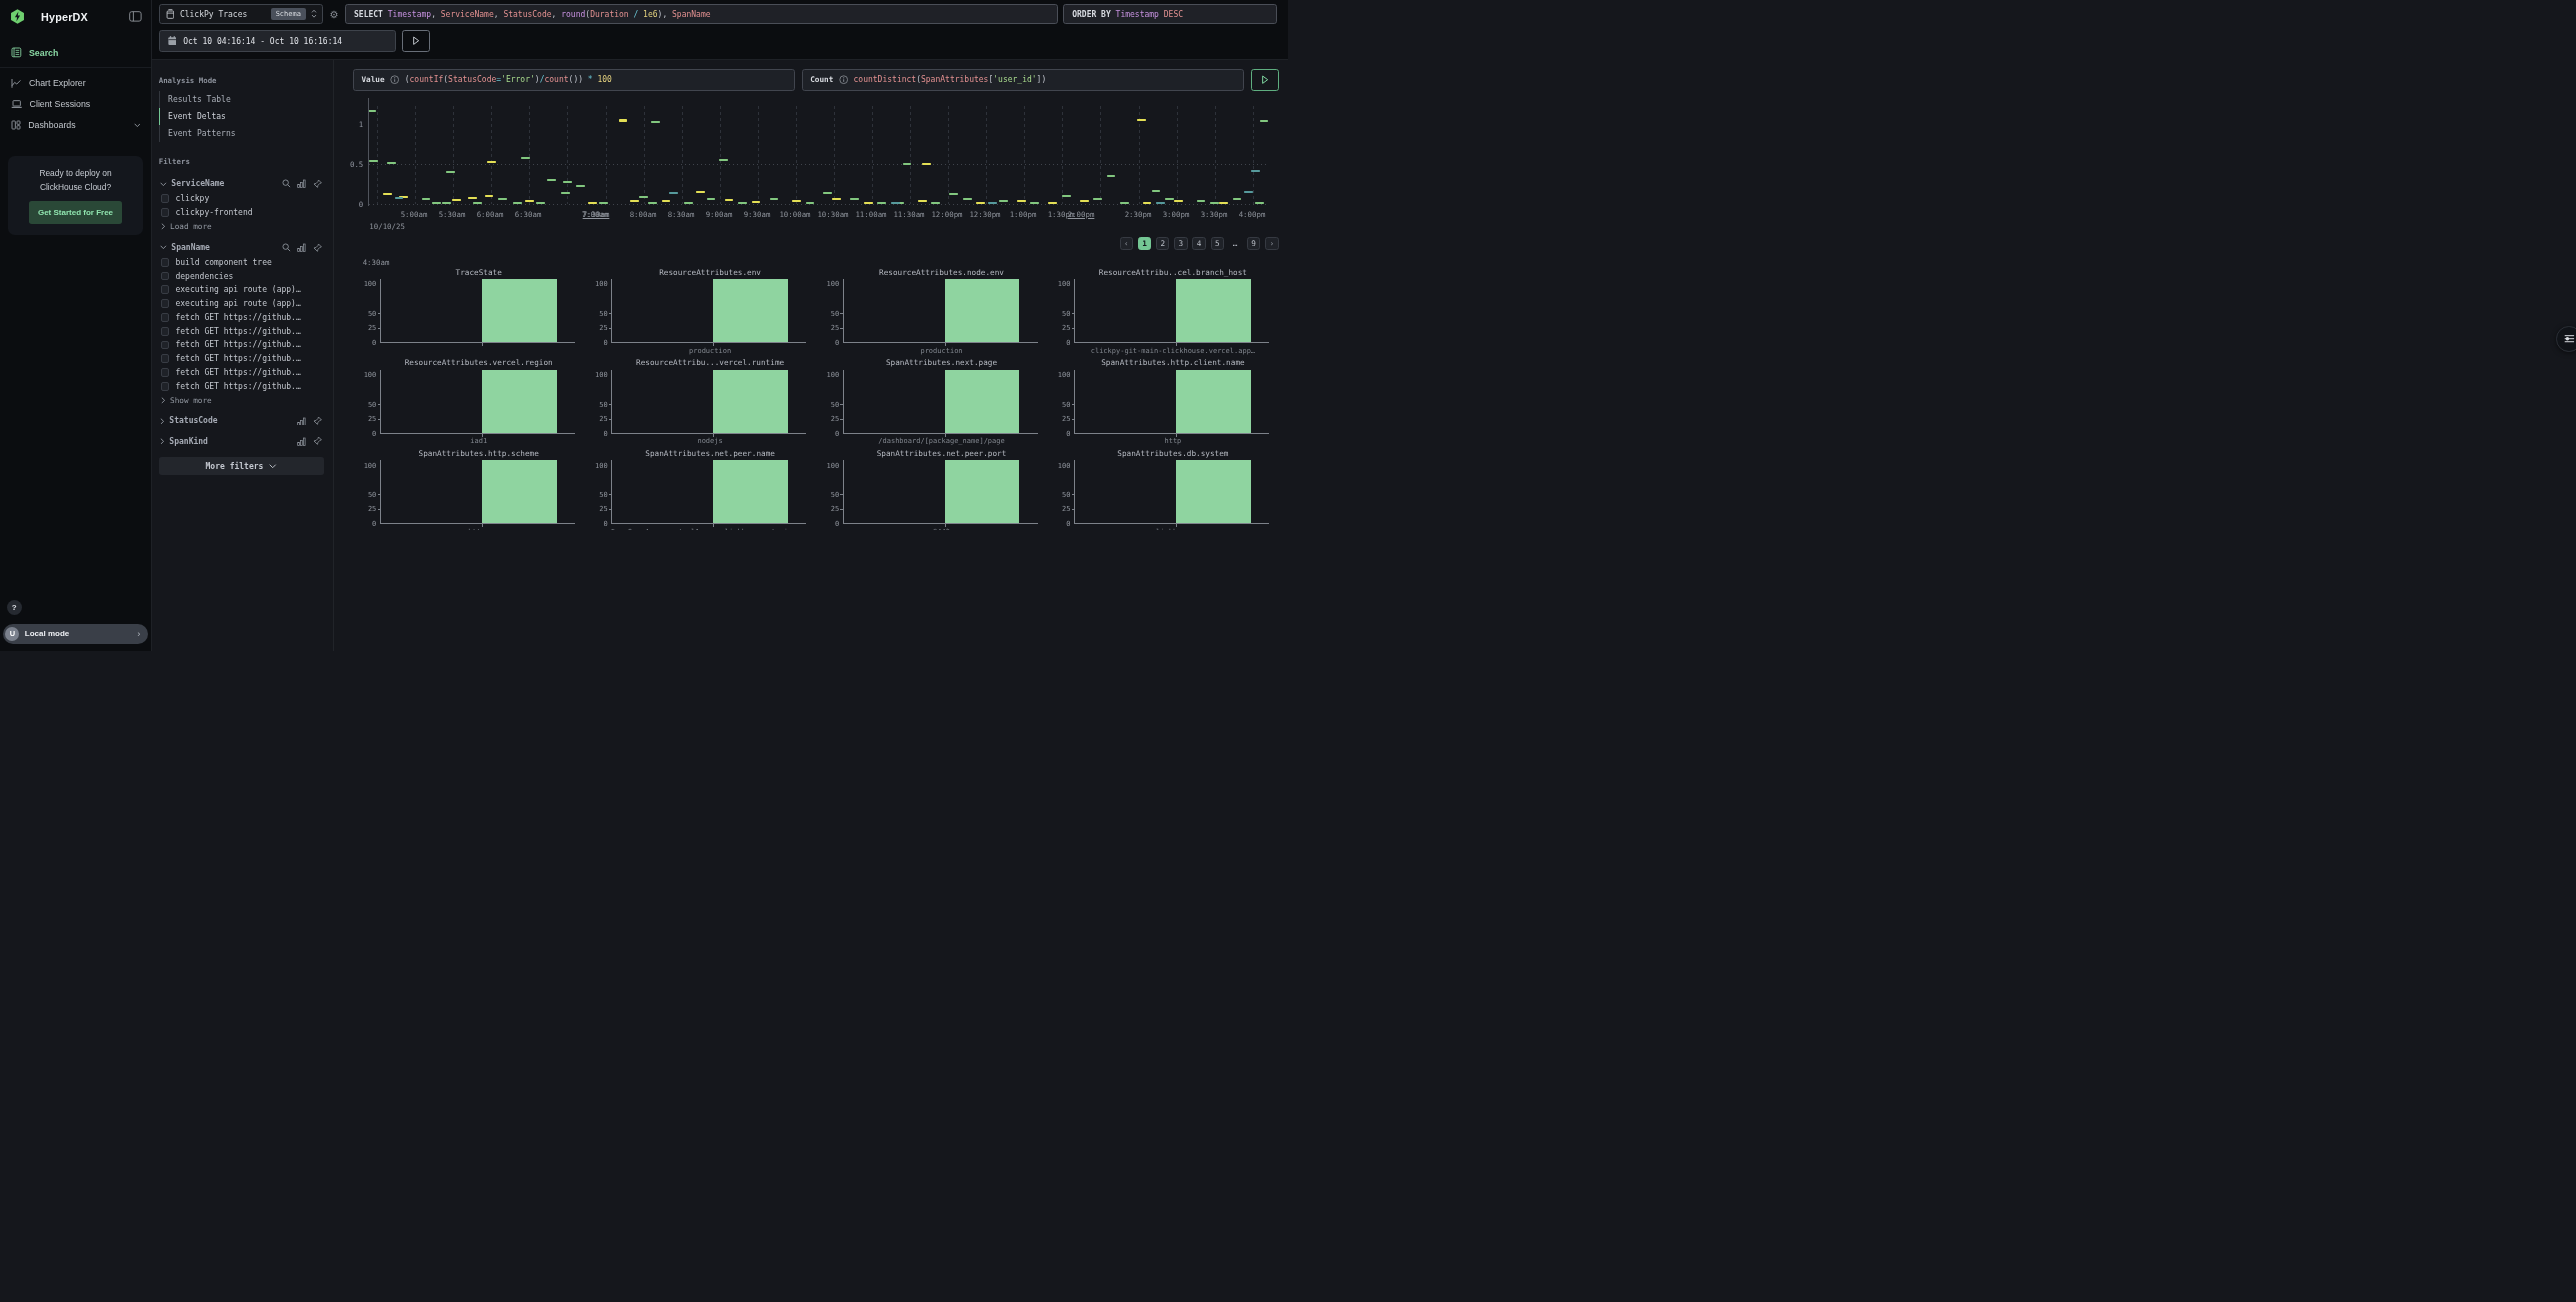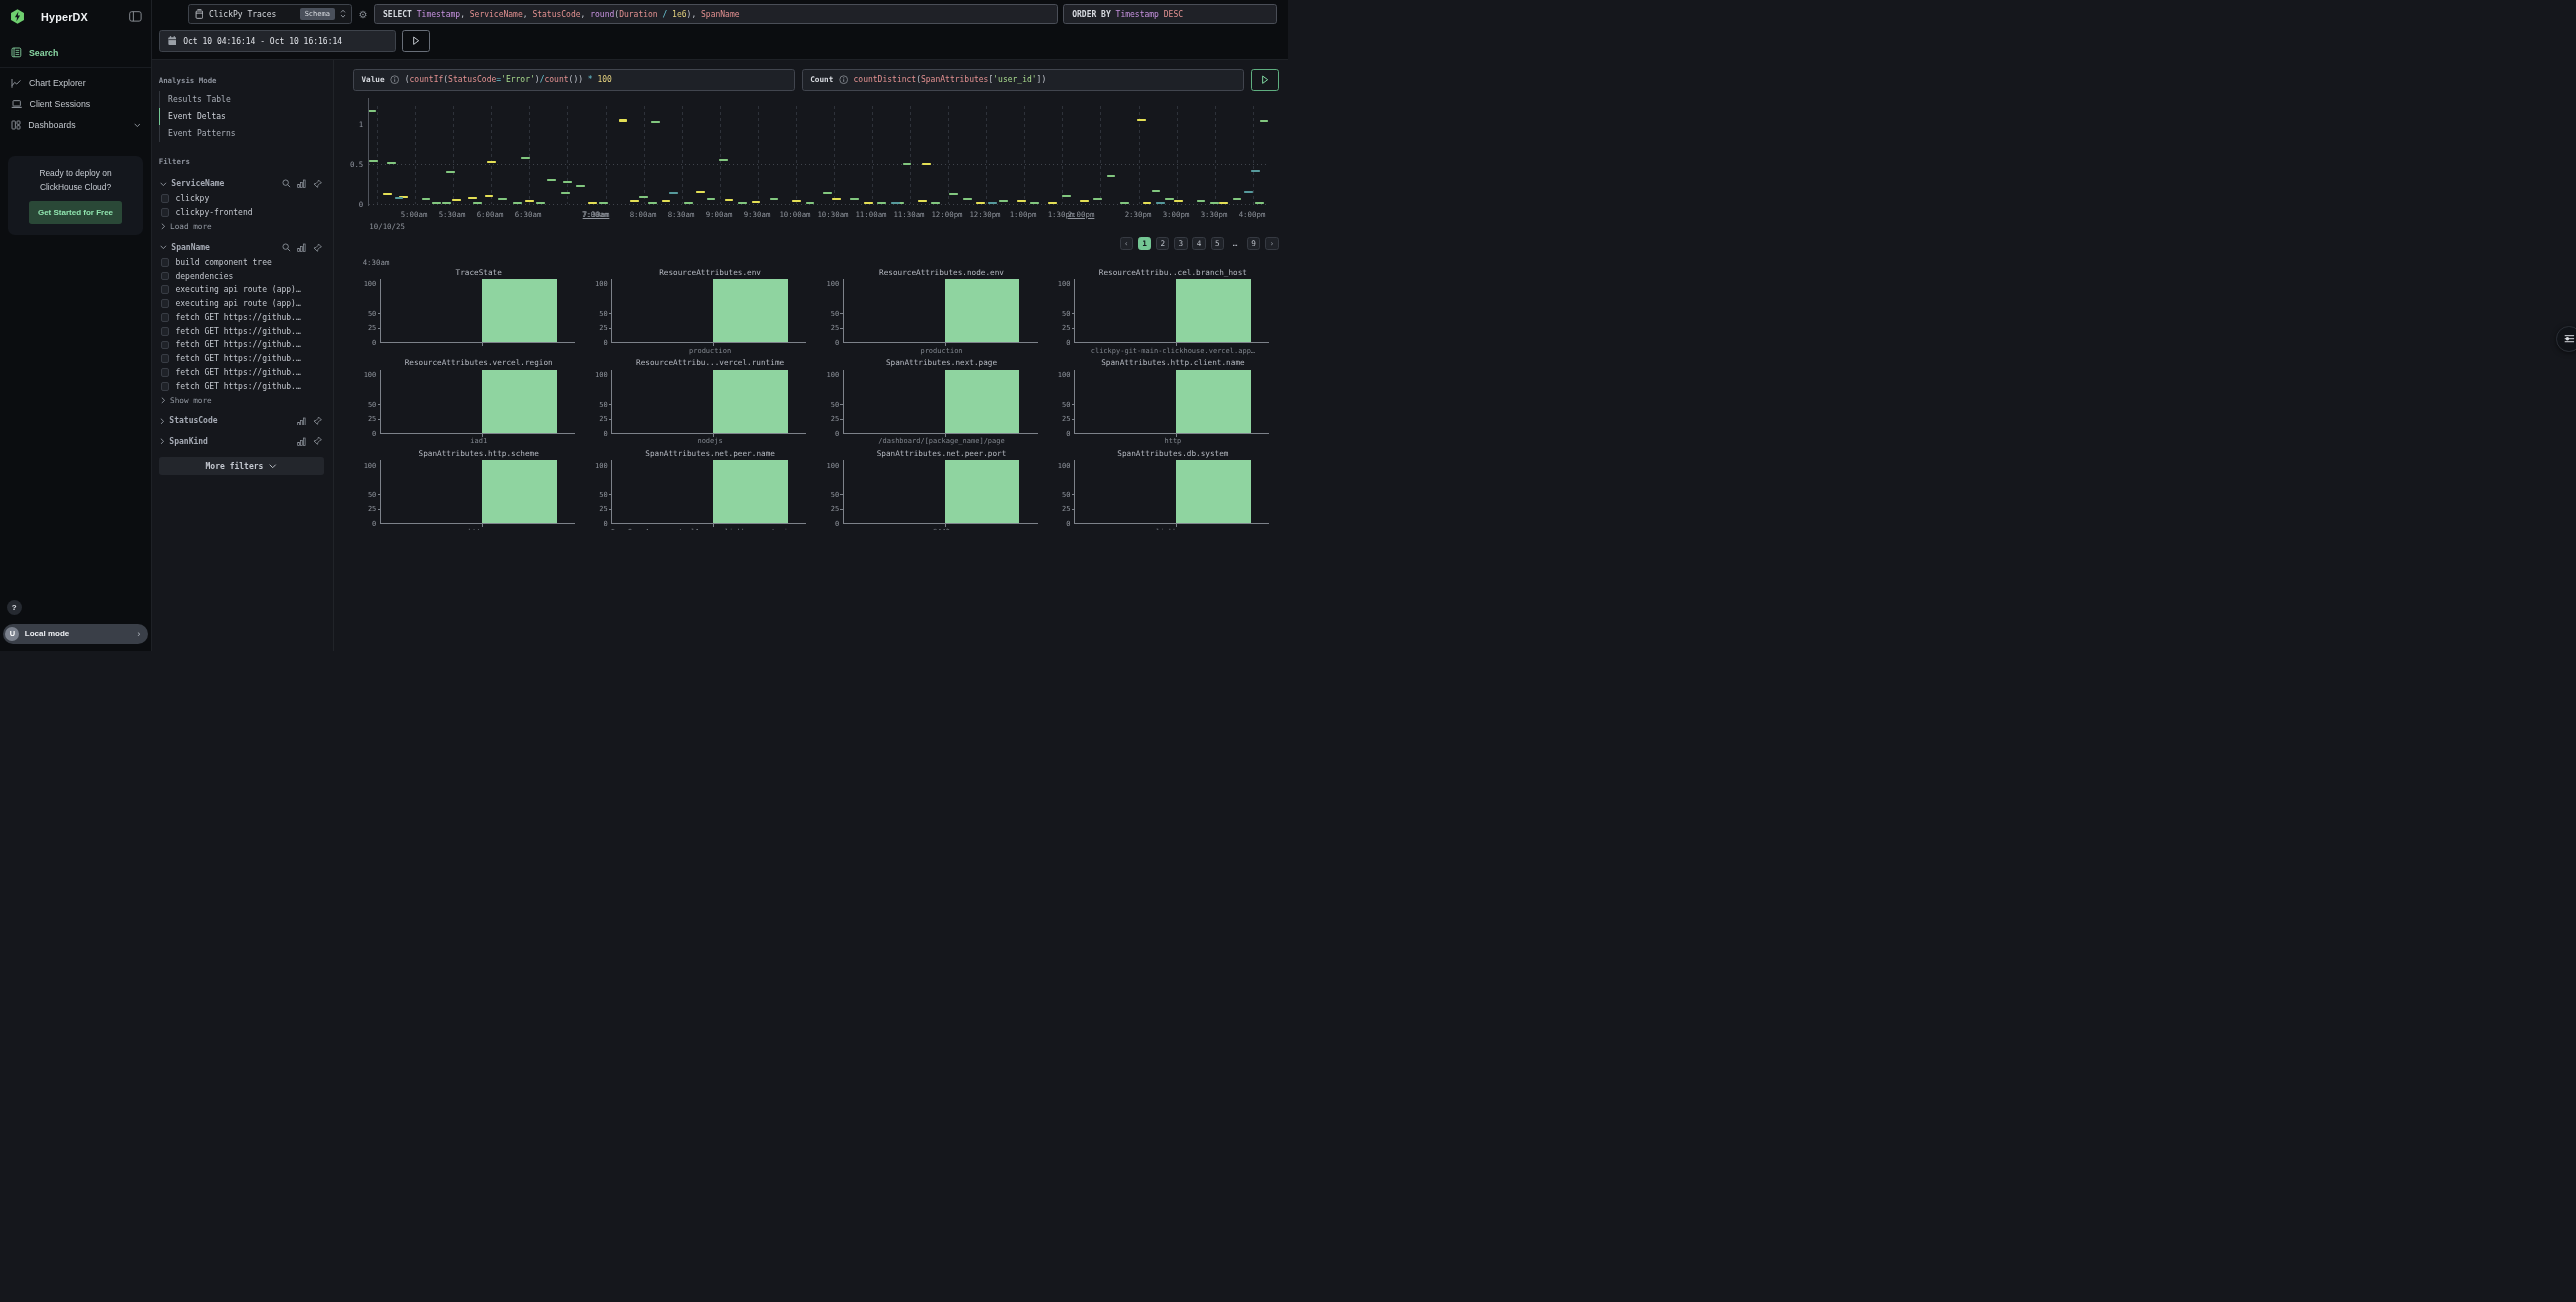--- a/index.html
+++ b/index.html
@@ -32,21 +32,21 @@
     display:flex; align-items:center; gap:5.4px; padding:0 7.4px 0 2.7px; cursor:pointer; }
   .avatar { width:14px; height:14px; border-radius:50%; background:#7a808c; color:#fff;
     font-family:"Liberation Sans",sans-serif; font-size:7.4px; font-weight:700;
     display:flex; align-items:center; justify-content:center; }
   .local-label { font-family:"Liberation Sans",sans-serif; font-size:8px; font-weight:700; color:#eef0f4; }
   .local-chev { margin-left:auto; color:#b4b9c1; font-family:"Liberation Sans",sans-serif; font-size:9.4px; }
 
   
   .main { flex:1; display:flex; flex-direction:column; min-width:0; }
   .topbar { background:#0b0d10; padding:4px 10.8px 6.7px 6.7px; border-bottom:0.7px solid #1e2126; }
-  .tb-row1 { display:flex; align-items:center; gap:5.4px; height:20px; margin-bottom:6px;margin-left:29px; }
+  .tb-row1 { display:flex; align-items:center; gap:5.4px; height:20px; margin-bottom:6px; }
   .source-box { width:164px; height:20px; display:flex; align-items:center; gap:5.4px;
     padding:0 4.7px 0 6px; background:#15171b; border:0.7px solid #3e434b; border-radius:2.7px;
     font-size:8px; color:#d5d8dd; cursor:pointer; }
   .schema-pill { margin-left:auto; background:#4a505b; color:#dbdee3; font-size:7px;
     padding:1.7px 4.7px; border-radius:2px; cursor:pointer; }
   .code-box { height:20px; display:flex; align-items:center; background:#1f2127;
     border:0.7px solid #4a4e57; border-radius:2.7px; padding:0 8px; font-size:8px;
     overflow:hidden; white-space:nowrap; cursor:text; }
   .sql-box { flex:1; }
   .order-box { width:214px; flex:0 0 214px; }

